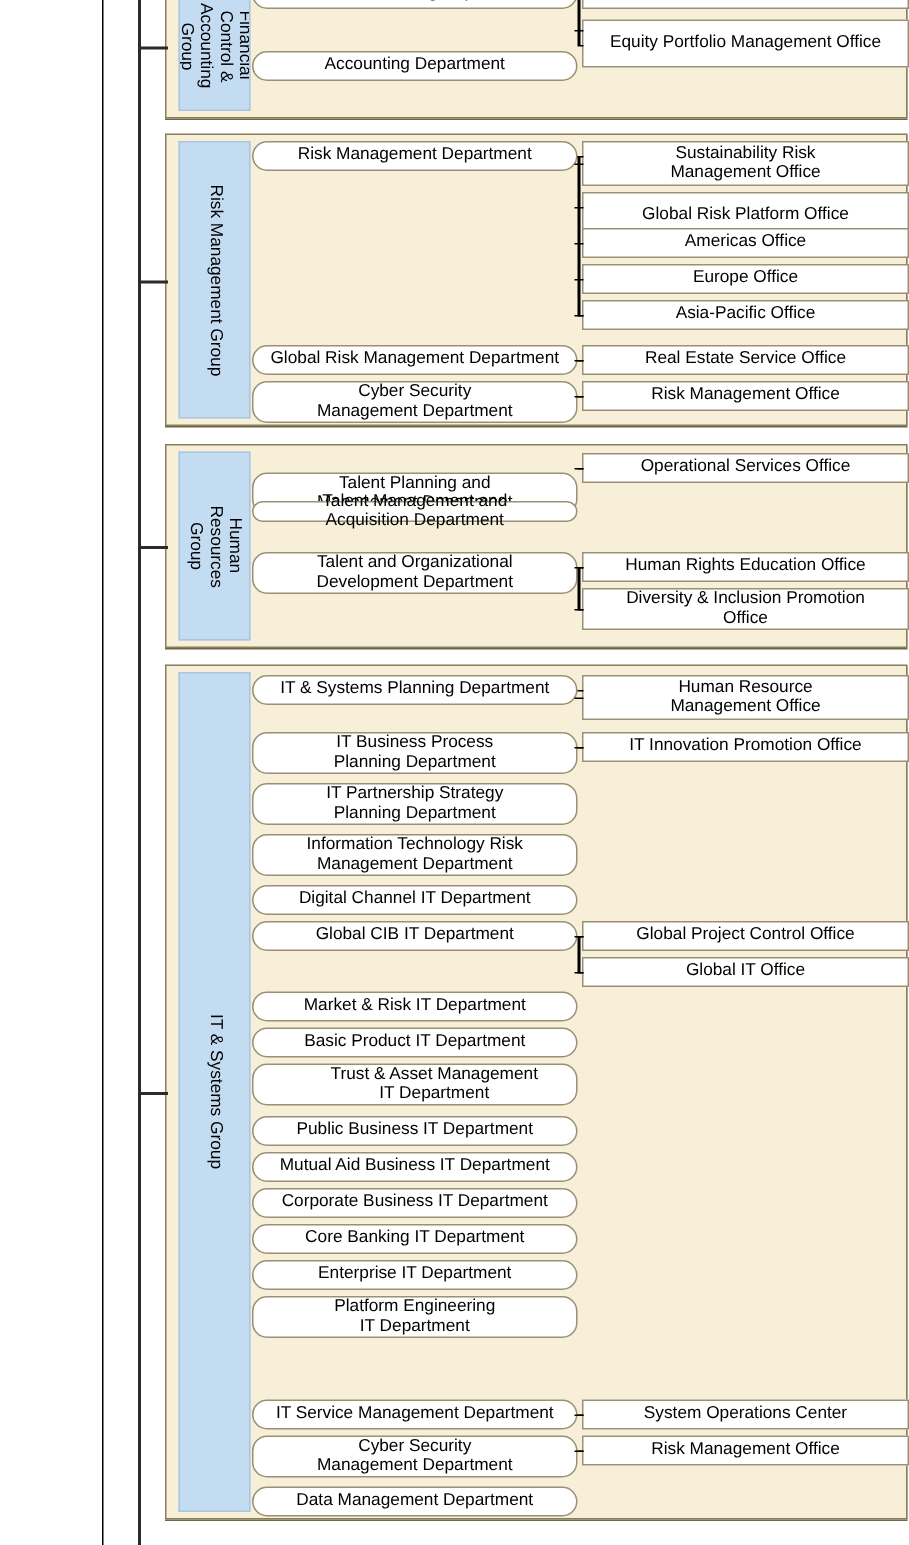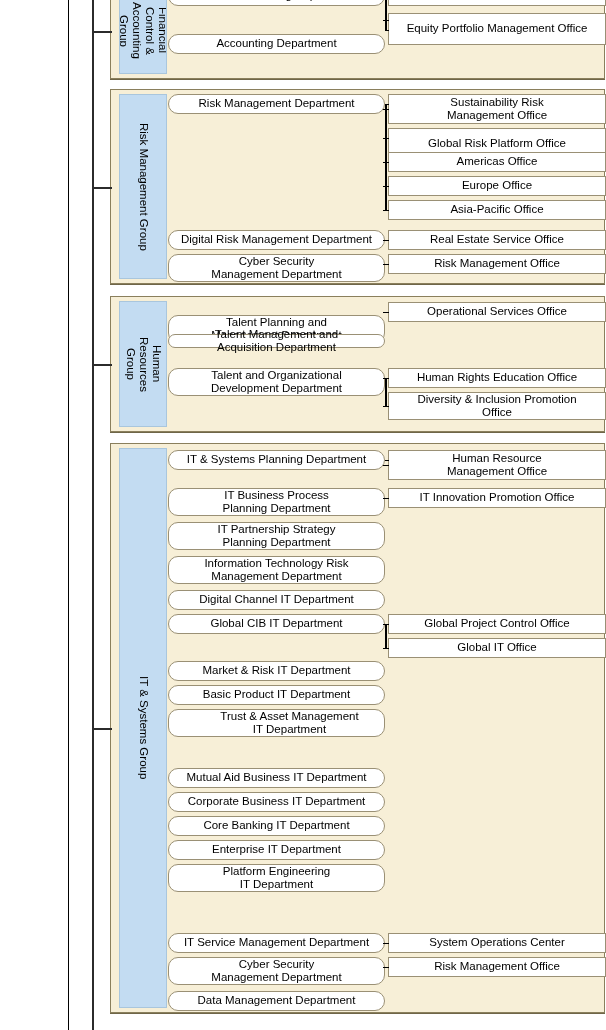--- a/index.html
+++ b/index.html
@@ -95,21 +95,21 @@
         <div class="conn h" style="left: 272px; top: 37px; width: 6px;"></div>
       </div>
     </div>
     <div class="trunk h2" style="left: 92px; width: 20px; top: 31px;"></div>
     <div class="group" style="top: 89px; height: 195px;">
       <div class="group-inner">
         <div class="glabel" style="left: 8px; width: 48px;">
           <div class="glabel-txt">Risk Management Group</div>
         </div>
         <div class="box lvl2" title="Risk Management Department" style="top: 4px; height: 20px;">Risk Management Department</div>
-        <div class="box lvl2" title="Credit Risk Management Department" style="top: 140px; height: 20px;">Digital Risk Management Department</div>
+        <div class="box lvl2" title="Credit Risk Management Department" style="top: 140px; height: 20px;">Global Risk Management Department</div>
         <div class="box lvl2" title="Cyber Security Management Department" style="top: 164px; height: 28px;">Cyber Security
 Management Department</div>
         <div class="box lvl3" title="Sustainability Risk Management Office" style="top: 4px; height: 30px;">Sustainability Risk
 Management Office</div>
         <div class="box lvl3" title="Global Risk Platform Office" style="top: 38px; height: 32px;">Global Risk Platform Office</div>
         <div class="box lvl3" title="Americas Office" style="top: 62px; height: 20px;">Americas Office</div>
         <div class="box lvl3" title="Asia-Pacific Office" style="top: 110px; height: 20px;">Asia-Pacific Office</div>
         <div class="box lvl3" title="Europe Office" style="top: 86px; height: 20px;">Europe Office</div>
         <div class="box lvl3" title="Real Estate Service Office" style="top: 140px; height: 20px;">Real Estate Service Office</div>
         <div class="box lvl3" title="Risk Management Office" style="top: 164px; height: 20px;">Risk Management Office</div>
@@ -166,20 +166,21 @@
         <div class="box lvl2" title="IT Partnership Strategy Planning Department" style="top: 78px; height: 28px;">IT Partnership Strategy
 Planning Department</div>
         <div class="box lvl2" title="Information Technology Risk Management Department" style="top: 112px; height: 28px;">Information Technology Risk
 Management Department</div>
         <div class="box lvl2" title="Digital Channel IT Department" style="top: 146px; height: 20px;">Digital Channel IT Department</div>
         <div class="box lvl2" title="Global CIB IT Department" style="top: 170px; height: 20px;">Global CIB IT Department</div>
         <div class="box lvl2" title="Market &amp; Risk IT Department" style="top: 217px; height: 20px;">Market &amp; Risk IT Department</div>
         <div class="box lvl2" title="Basic Product IT Department" style="top: 241px; height: 20px;">Basic Product IT Department</div>
         <div class="box lvl2" title="Trust &amp; Asset Management IT Department" style="top: 265px; height: 28px; padding-left: 28px;">Trust &amp; Asset Management
 IT Department</div>
+        <div class="box lvl2" title="Public Business IT Department" style="top: 300px; height: 20px;">Public Business IT Department</div>
         <div class="box lvl2" title="Mutual Aid Business IT Department" style="top: 324px; height: 20px;">Mutual Aid Business IT Department</div>
         <div class="box lvl2" title="Corporate Business IT Department" style="top: 348px; height: 20px;">Corporate Business IT Department</div>
         <div class="box lvl2" title="Core Banking IT Department" style="top: 372px; height: 20px;">Core Banking IT Department</div>
         <div class="box lvl2" title="Enterprise IT Department" style="top: 396px; height: 20px;">Enterprise IT Department</div>
         <div class="box lvl2" title="Platform Engineering IT Department" style="top: 420px; height: 28px;">Platform Engineering
 IT Department</div>
         <div class="box lvl2" title="IT Service Management Department" style="top: 489px; height: 20px;">IT Service Management Department</div>
         <div class="box lvl2" title="Cyber Security Management Department" style="top: 513px; height: 28px;">Cyber Security
 Management Department</div>
         <div class="box lvl2" title="Data Management Department" style="top: 547px; height: 20px;">Data Management Department</div>

